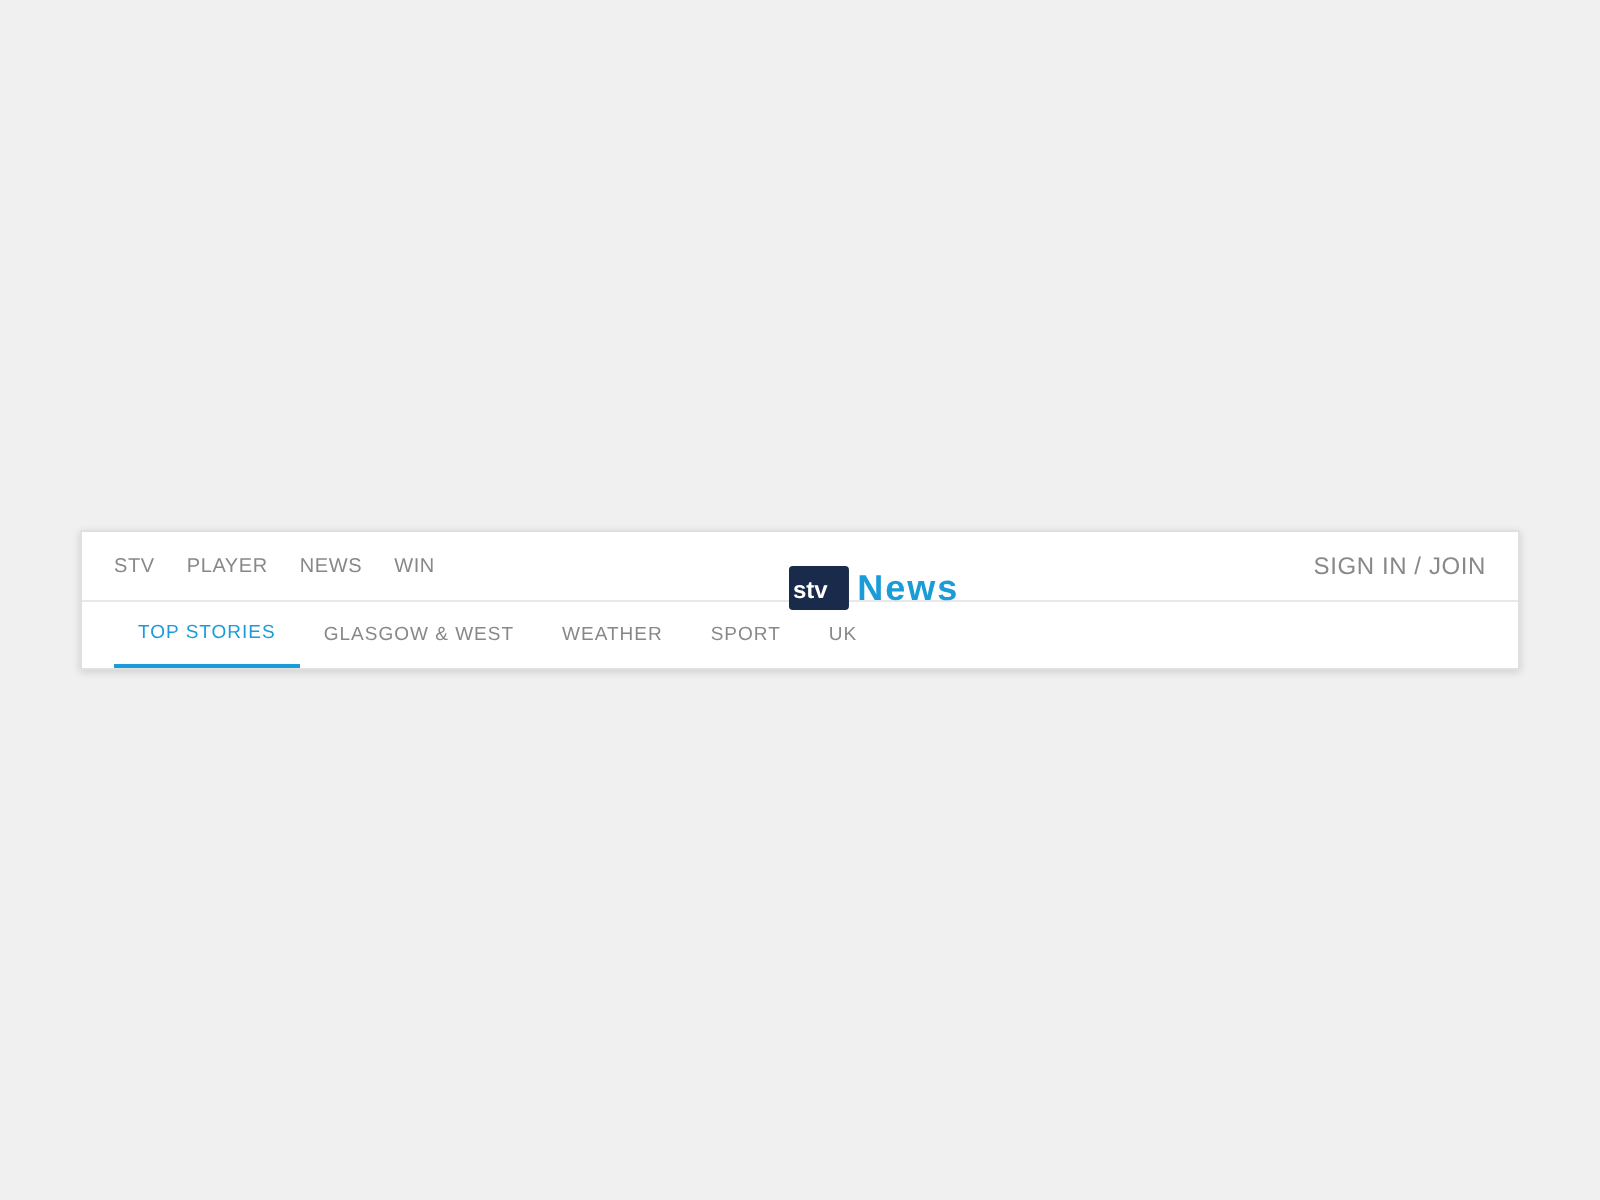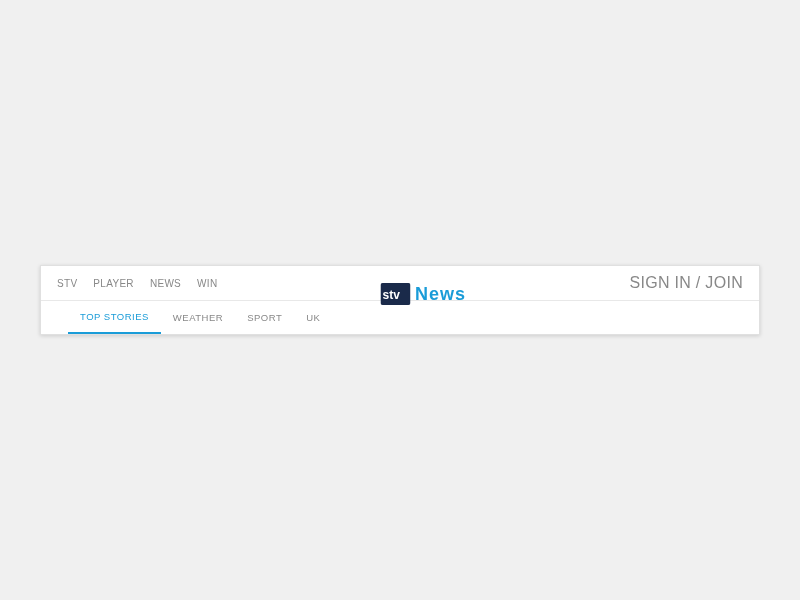--- a/index.html
+++ b/index.html
@@ -49,40 +49,39 @@
     }
 
     .news-text {
       font-size: 18px;
       font-weight: bold;
       color: #1a9cd8;
       letter-spacing: 1px;
     }
 
     .top-bar-right a {
-      font-size: 16px;
+      font-size: 12px;
       color: #888;
       text-decoration: none;
       letter-spacing: 0.3px;
       text-transform: uppercase;
     }
 
     .top-bar-center-wrapper {
       flex: 1;
       display: flex;
       justify-content: center;
       position: relative;
     }
 
     .sub-nav {
       display: flex;
       align-items: center;
       padding: 0 16px;
       gap: 0;
-      margin-left: 11px;
     }
 
     .sub-nav a {
       font-size: 9.5px;
       color: #888;
       text-decoration: none;
       letter-spacing: 0.5px;
       text-transform: uppercase;
       padding: 10px 12px;
       white-space: nowrap;
@@ -130,19 +129,20 @@
     </div>
 
     <div class="top-bar-right">
       <a>SIGN IN / JOIN</a>
     </div>
 
   </div>
 
   <div class="sub-nav">
     <a class="active">TOP STORIES</a>
+    <a>GLASGOW &amp; WEST</a>
     <a>WEATHER</a>
     <a>SPORT</a>
     <a>UK</a>
 
   </div>
 
 </div>
 
 </body></html>

